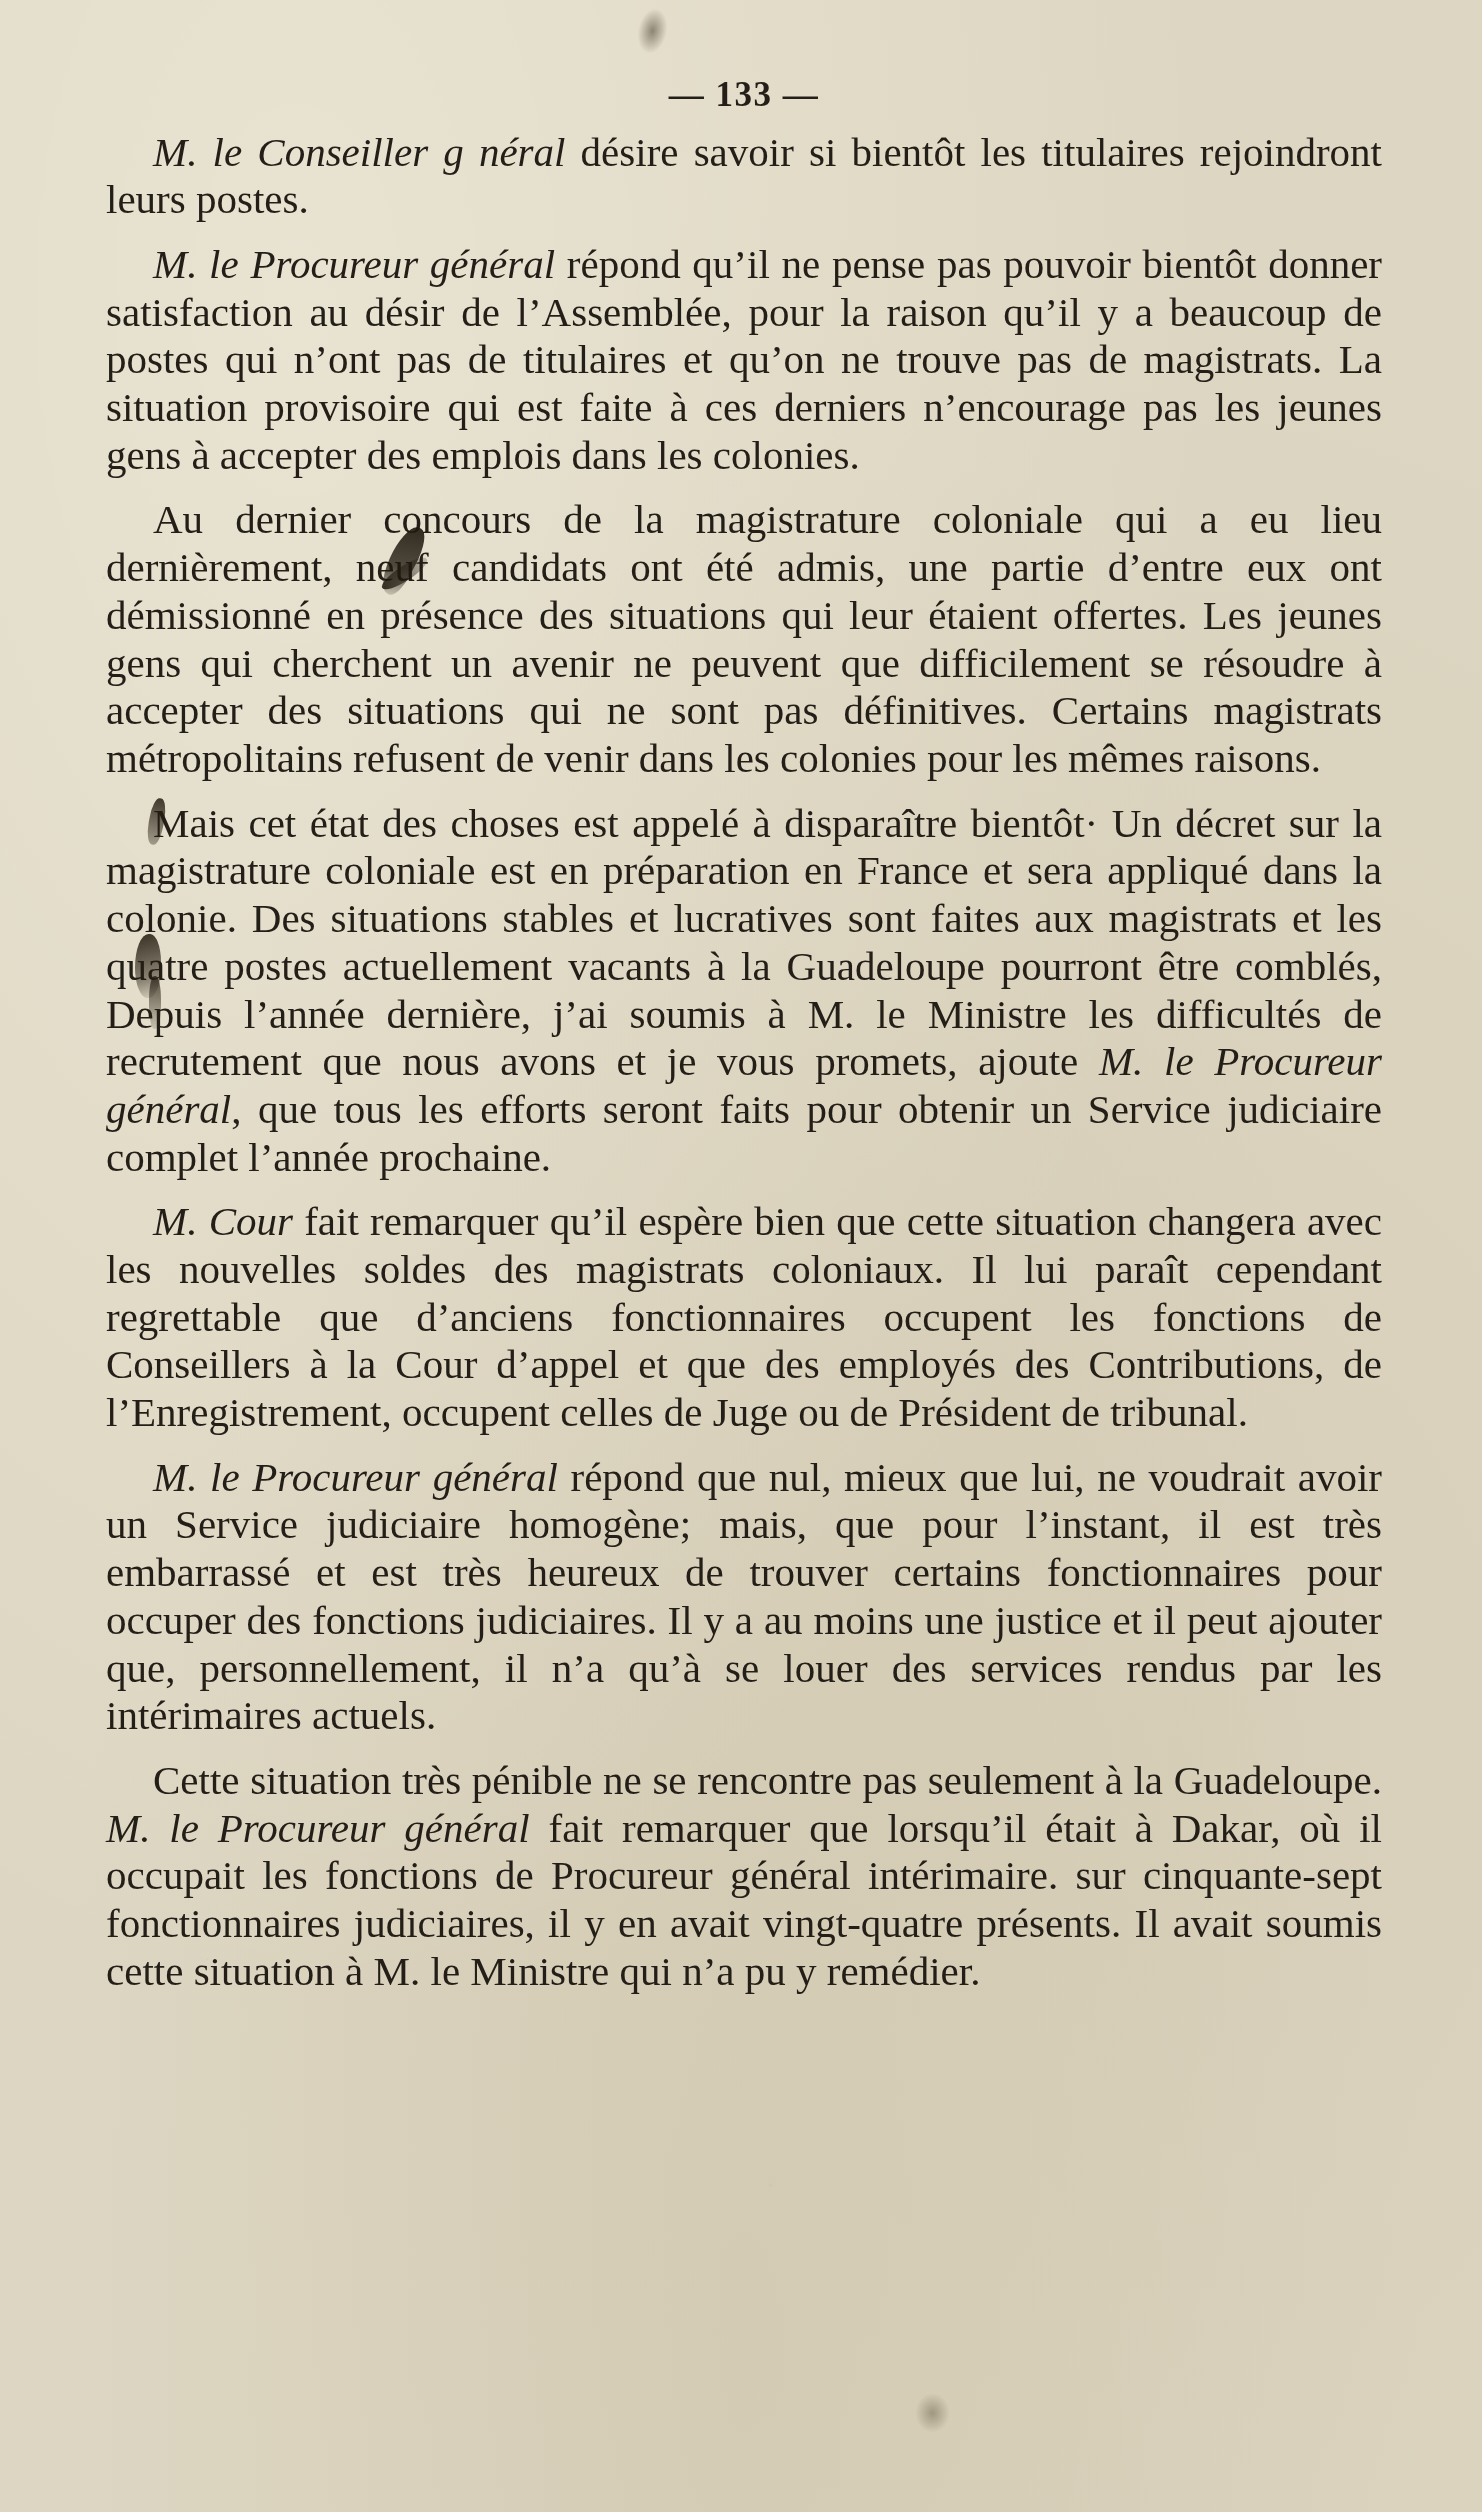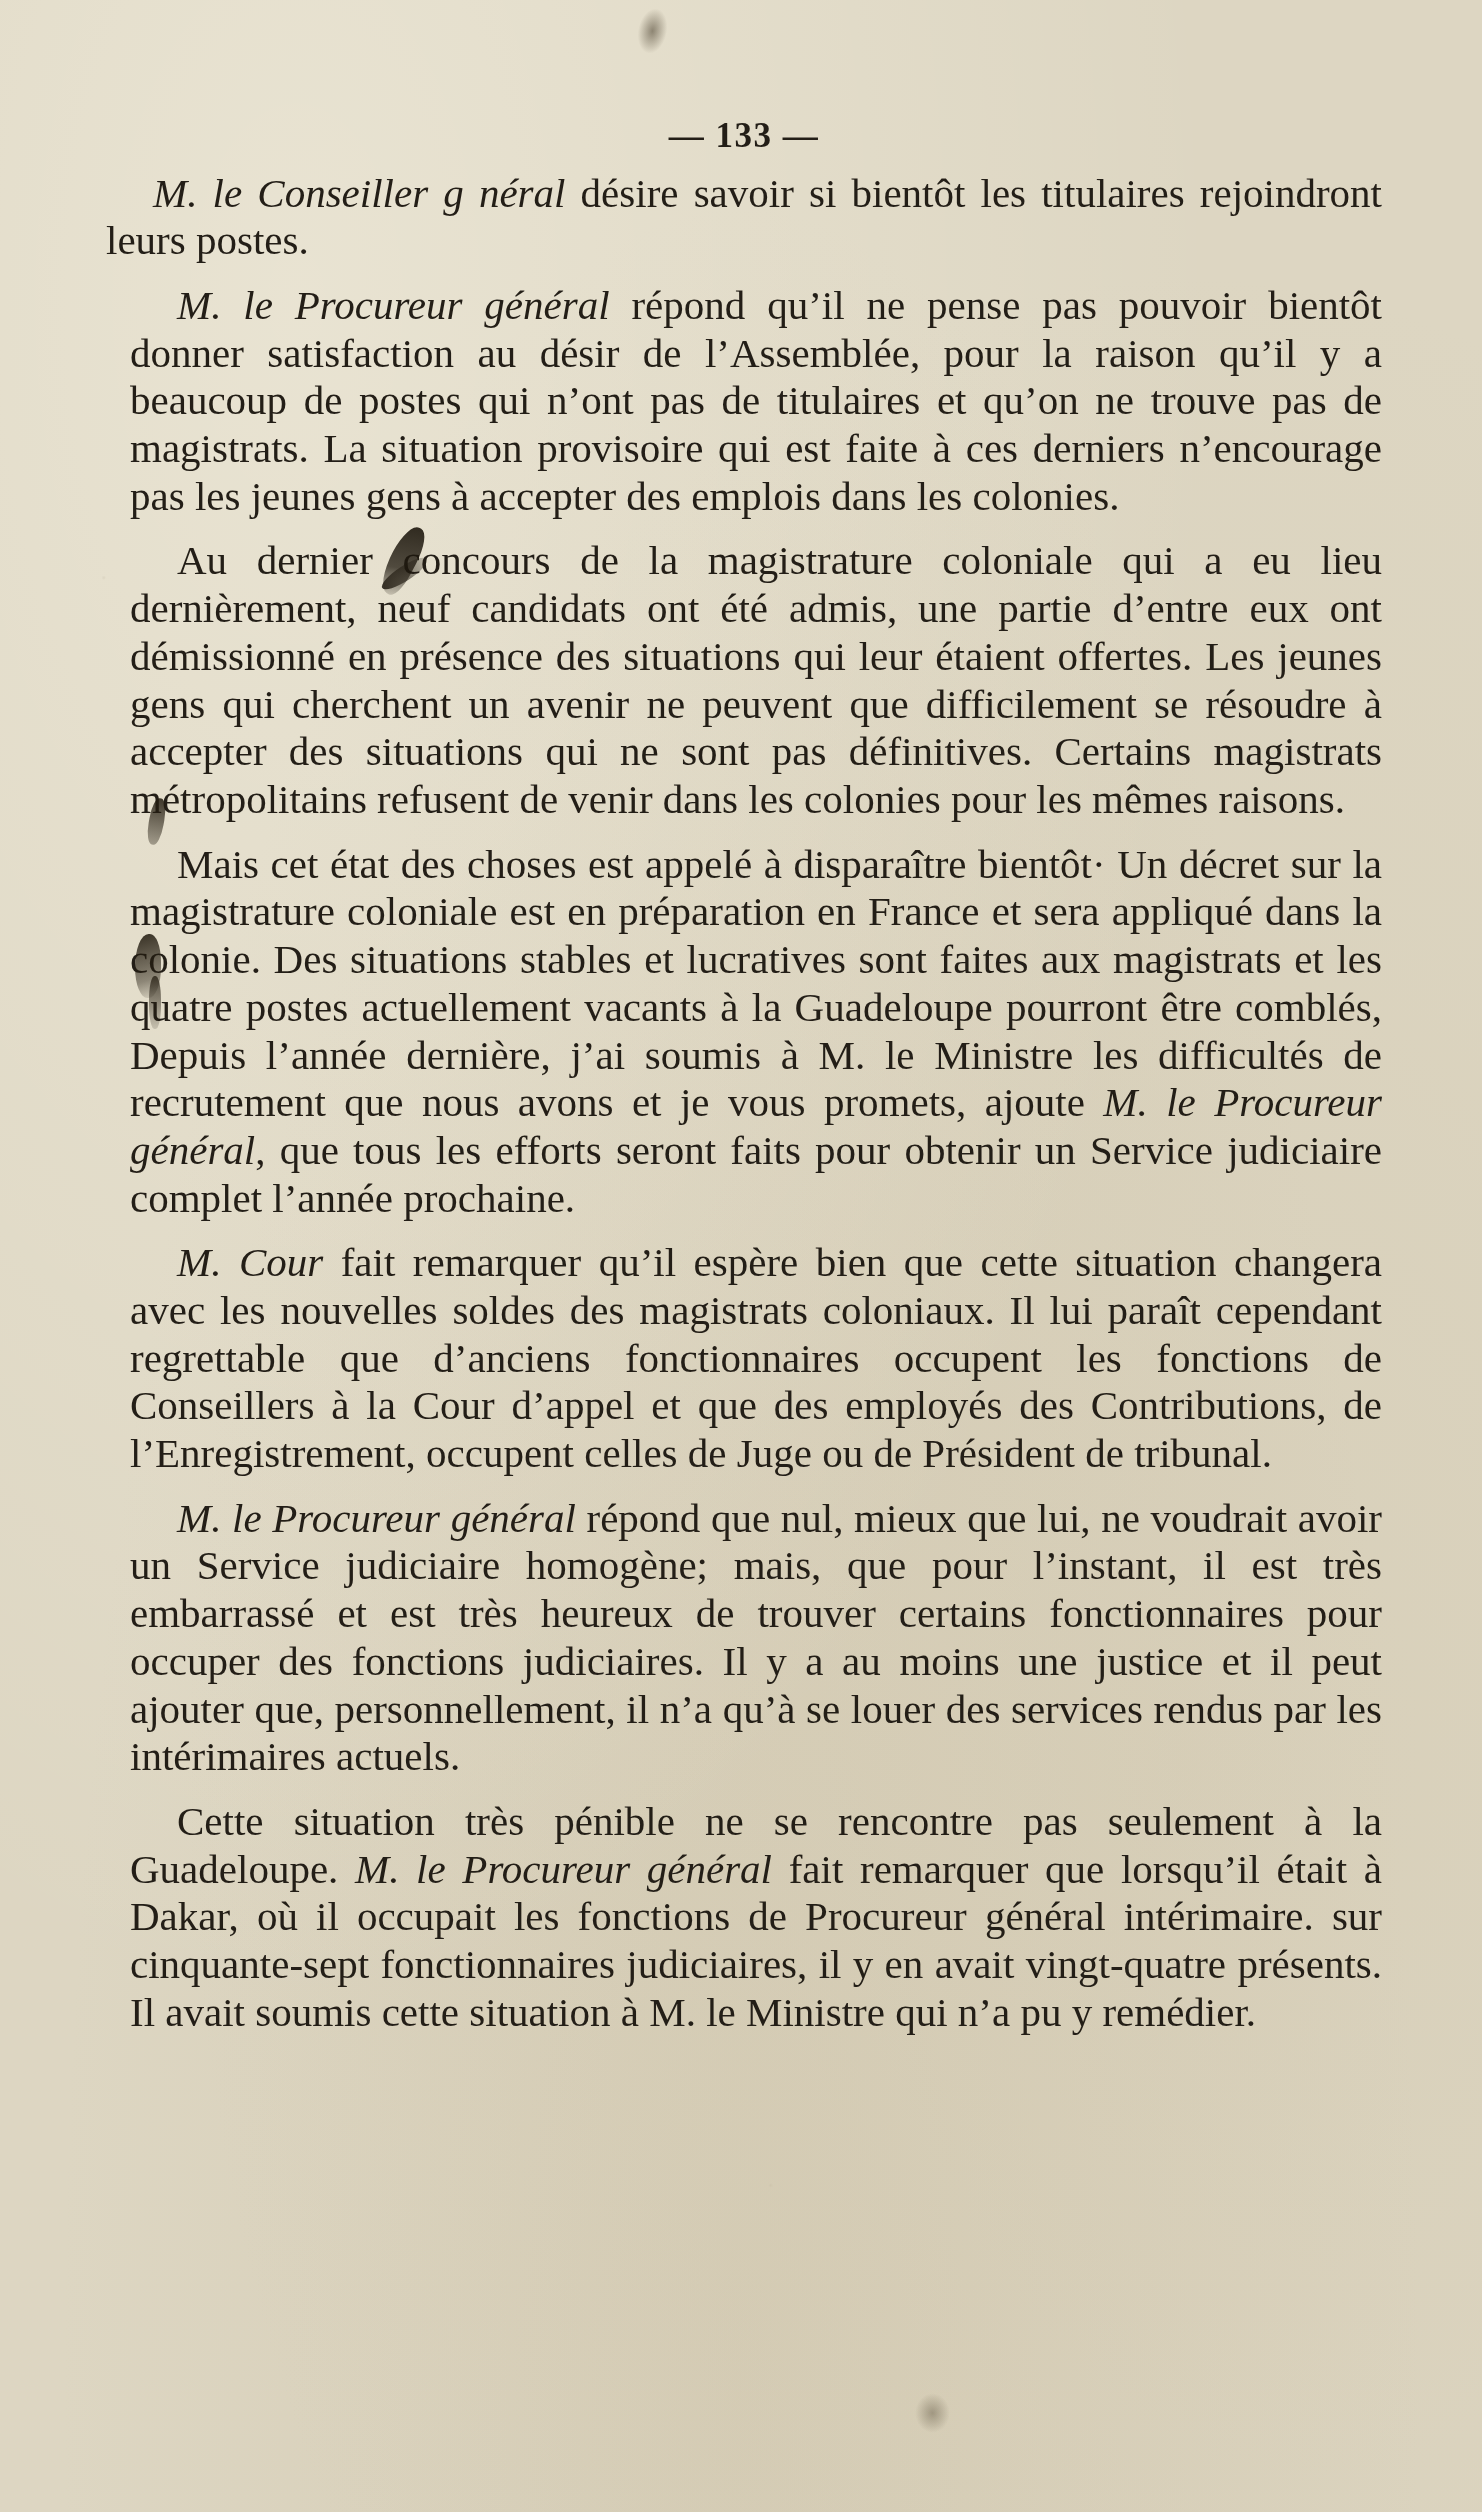--- a/index.html
+++ b/index.html
@@ -53,36 +53,36 @@
   .text-col {
     position: absolute;
     left: 106px;
     top: 0;
     width: 1276px;
   }
   .folio {
     text-align: center;
     font-size: 35px;
     letter-spacing: 1.5px;
-    margin-top: 116px;
+    margin-top: 75px;
     margin-bottom: 13.7px;
     font-weight: 700;
     color: #231e17;
   }
   p.para {
     margin: 0 0 3px 0;
     font-size: 41px;
     line-height: 1.165;
     text-align: justify;
     text-justify: inter-word;
     color: #231e17;
     text-indent: 47px;
     hyphens: manual;
   }
-  p.para.gap { margin-top: 16.7px; margin-left: 24px; }
+  p.para.gap { margin-top: 16.7px; }
   i, em { font-style: italic; }
   .faded { color: #4a4234; }
   .fadedmore { color: #5e5440; }
   .lightink { color: #6b6048; }
   
   .blot1 {
     position: absolute;
     left: 390px; top: 524px;
     width: 26px; height: 73px;
     background: linear-gradient(160deg, rgba(30,24,14,0.92) 0%, rgba(30,24,14,0.75) 60%, rgba(30,24,14,0.1) 100%);

